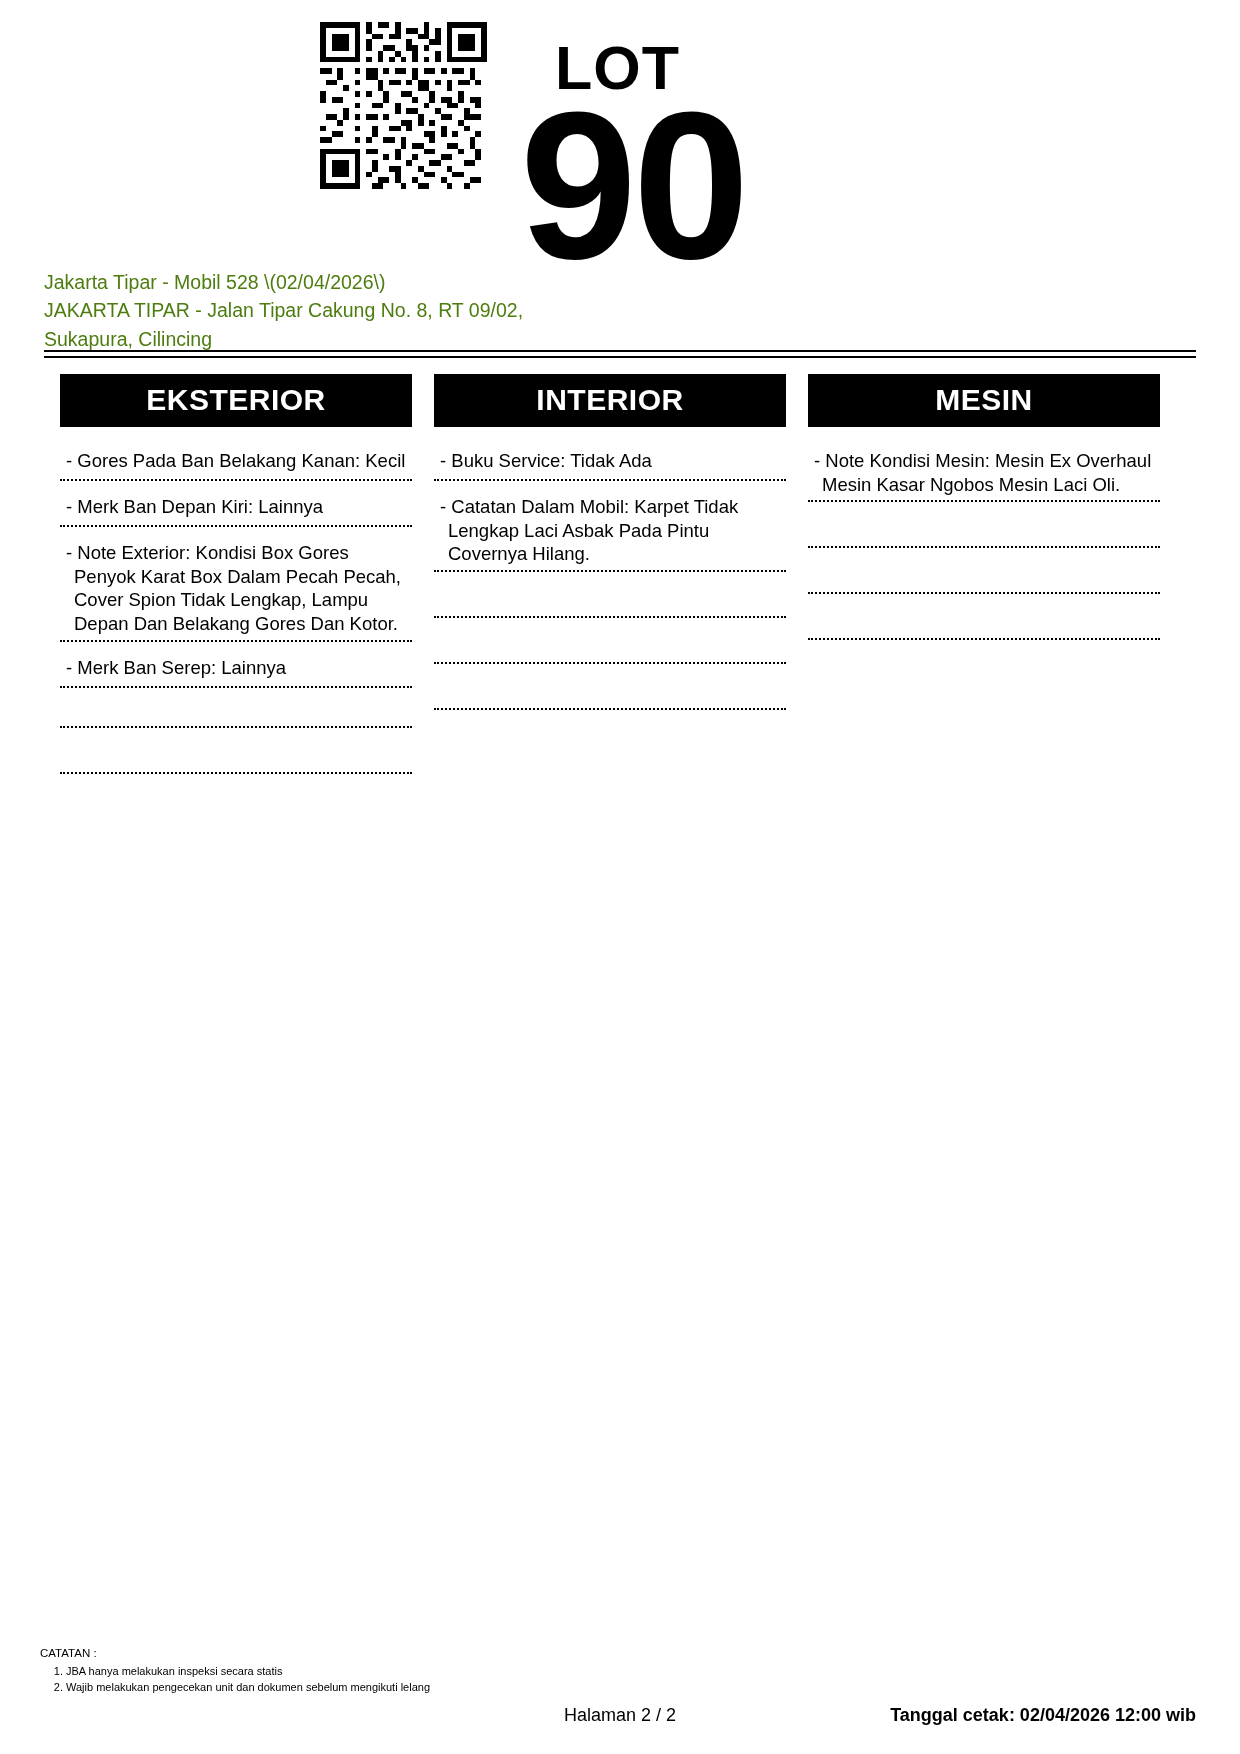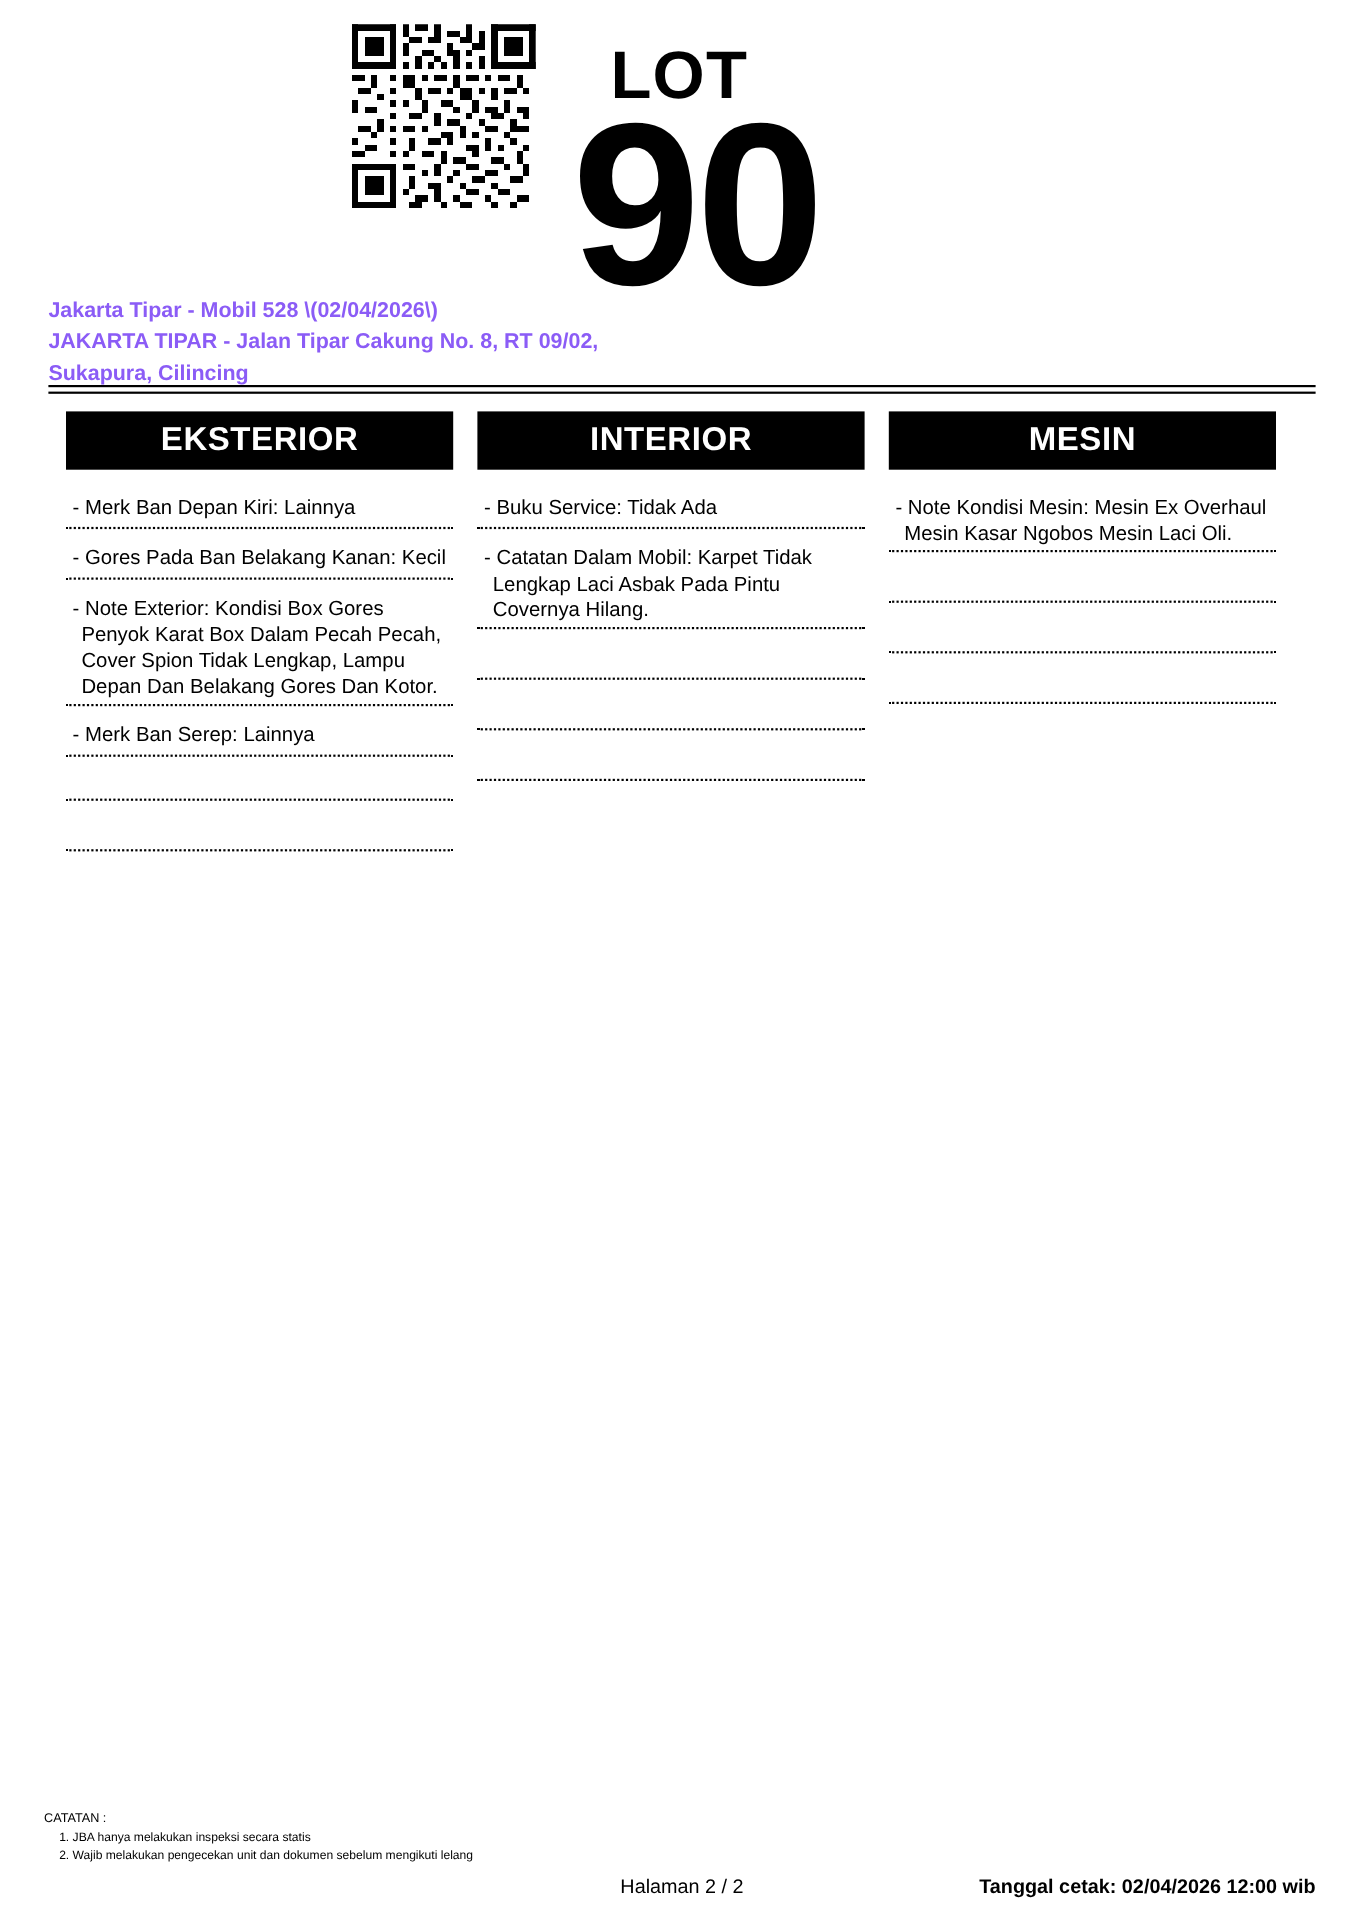--- a/index.html
+++ b/index.html
@@ -63,22 +63,21 @@
     margin-top: 2px;
   }
 
   .addr {
     position: absolute;
     left: 44px;
     top: 268px;
     width: 520px;
     font-size: 19.5px;
     line-height: 1.45;
-    color: #8b5cf6;
-    font-weight: bold;
+    color: #4d7c0f;
   }
 
   .rule-top {
     position: absolute;
     left: 44px;
     top: 350px;
     width: 1152px;
     border-top: 2px solid #000;
   }
   .rule-top2 {
@@ -334,24 +333,24 @@
     <div class="rule-top"></div>
     <div class="rule-top2"></div>
   </div>
 
   <div class="columns">
 
     <div class="col">
       <div class="col-head">EKSTERIOR</div>
       <div class="rows">
         <div class="row">
+            <span class="txt">- Gores Pada Ban Belakang Kanan: Kecil</span>
+          </div>
+        <div class="row">
             <span class="txt">- Merk Ban Depan Kiri: Lainnya</span>
-          </div>
-        <div class="row">
-            <span class="txt">- Gores Pada Ban Belakang Kanan: Kecil</span>
           </div>
         <div class="row">
             <span class="txt">- Note Exterior:  Kondisi Box Gores Penyok Karat Box Dalam Pecah  Pecah, Cover Spion Tidak Lengkap,  Lampu Depan Dan Belakang Gores Dan Kotor.</span>
           </div>
         <div class="row tight">
             <span class="txt">- Merk Ban Serep: Lainnya</span>
           </div>
         <div class="row empty">
             <span class="txt"></span>
           </div>

